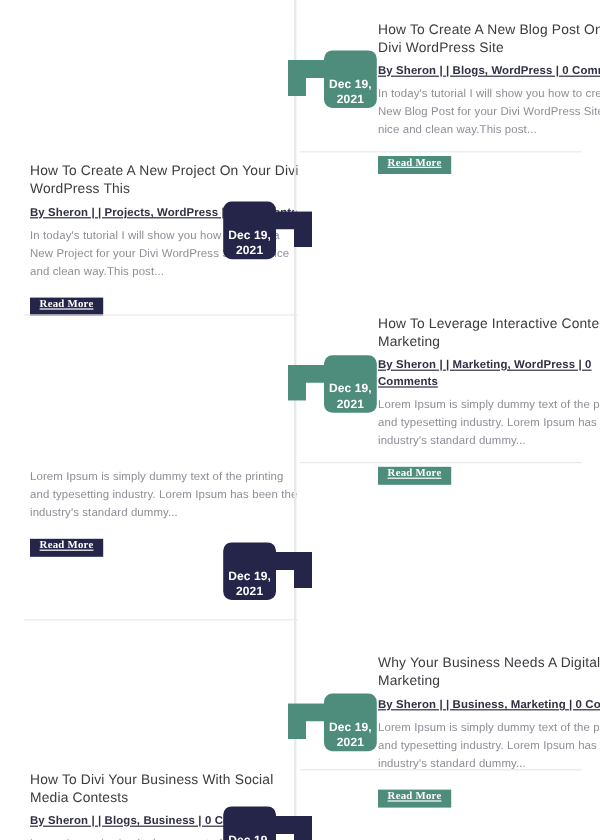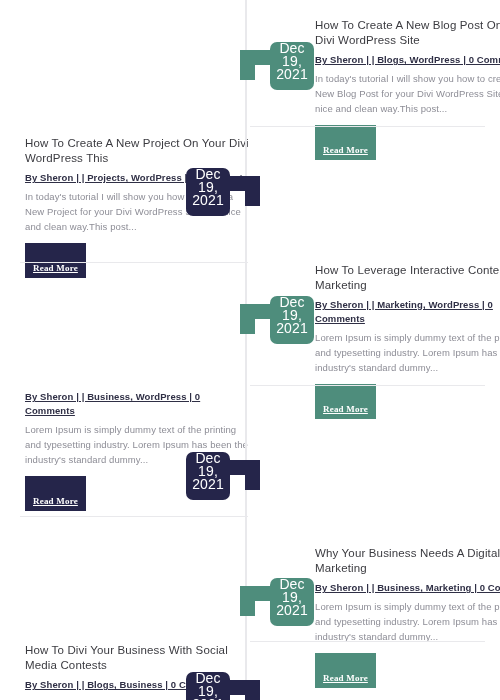--- a/index.html
+++ b/index.html
@@ -73,41 +73,41 @@
     margin-bottom: 9px;
   }
 
   .read-more {
     display: inline-block;
     font-size: 9px;
     font-weight: 700;
     font-family: "Liberation Serif", serif;
     text-decoration: underline;
     color: #ffffff;
-    padding: 20px 8px 5px 8px;
+    padding: 0 8px 5px 8px;
     border: 0;
     cursor: pointer;
     letter-spacing: 0.2px;
   }
   .entry.right .read-more { background: #4e8d7c; }
   .entry.left  .read-more { background: #25254a; }
 
   
   .date-badge {
     position: absolute;
     width: 44px;
     height: 48px;
     border-radius: 7px;
     display: flex;
     flex-direction: column;
     align-items: center;
-    justify-content: flex-start;
+    justify-content: flex-end;
     color: #ffffff;
-    font-size: 14px;
-    font-weight: 400;
+    font-size: 10px;
+    font-weight: 700;
     line-height: 13px;
     text-align: center;
     letter-spacing: 0.1px;
     z-index: 3;
   }
   .entry.right .date-badge { left: 270px; background: #4e8d7c; }
   .entry.left  .date-badge { left: 186px; background: #25254a; }
 
   
   .notch {
@@ -162,21 +162,21 @@
     <div class="entry right" style="top: 263px;">
       <div class="side"><div class="post-title">How To Leverage Interactive Content For Marketing</div><a class="post-meta">By Sheron | | Marketing, WordPress | 0 Comments</a><div class="post-excerpt">Lorem Ipsum is simply dummy text of the printing and typesetting industry. Lorem Ipsum has been the industry's standard dummy...</div><a class="read-more">Read More</a></div>
       <div class="date-badge" style="top: 33px;">
         <span>Dec 19,</span>
         <span>2021</span>
       </div>
       <div class="notch" style="top: 41px;"></div>
       <div class="separator" style="top: 122px;"></div>
     </div>
     <div class="entry left" style="top: 390px;">
-      <div class="side"><a class="post-meta">By Sheron | | Business, WordPress | 0 Comments</a><div class="post-excerpt">Lorem Ipsum is simply dummy text of the printing and typesetting industry. Lorem Ipsum has been the industry's standard dummy...</div><a class="read-more">Read More</a></div>
+      <div class="side"><div class="post-excerpt">Lorem Ipsum is simply dummy text of the printing and typesetting industry. Lorem Ipsum has been the industry's standard dummy...</div><a class="read-more">Read More</a></div>
       <div class="date-badge" style="top: 62px;">
         <span>Dec 19,</span>
         <span>2021</span>
       </div>
       <div class="notch" style="top: 70px;"></div>
       <div class="separator" style="top: 126px;"></div>
     </div>
     <div class="entry right" style="top: 546px;">
       <div class="side"><div class="post-title">Why Your Business Needs A Digital Marketing</div><a class="post-meta">By Sheron | | Business, Marketing | 0 Comments</a><div class="post-excerpt">Lorem Ipsum is simply dummy text of the printing and typesetting industry. Lorem Ipsum has been the industry's standard dummy...</div><a class="read-more">Read More</a></div>
       <div class="date-badge" style="top: 32px;">

